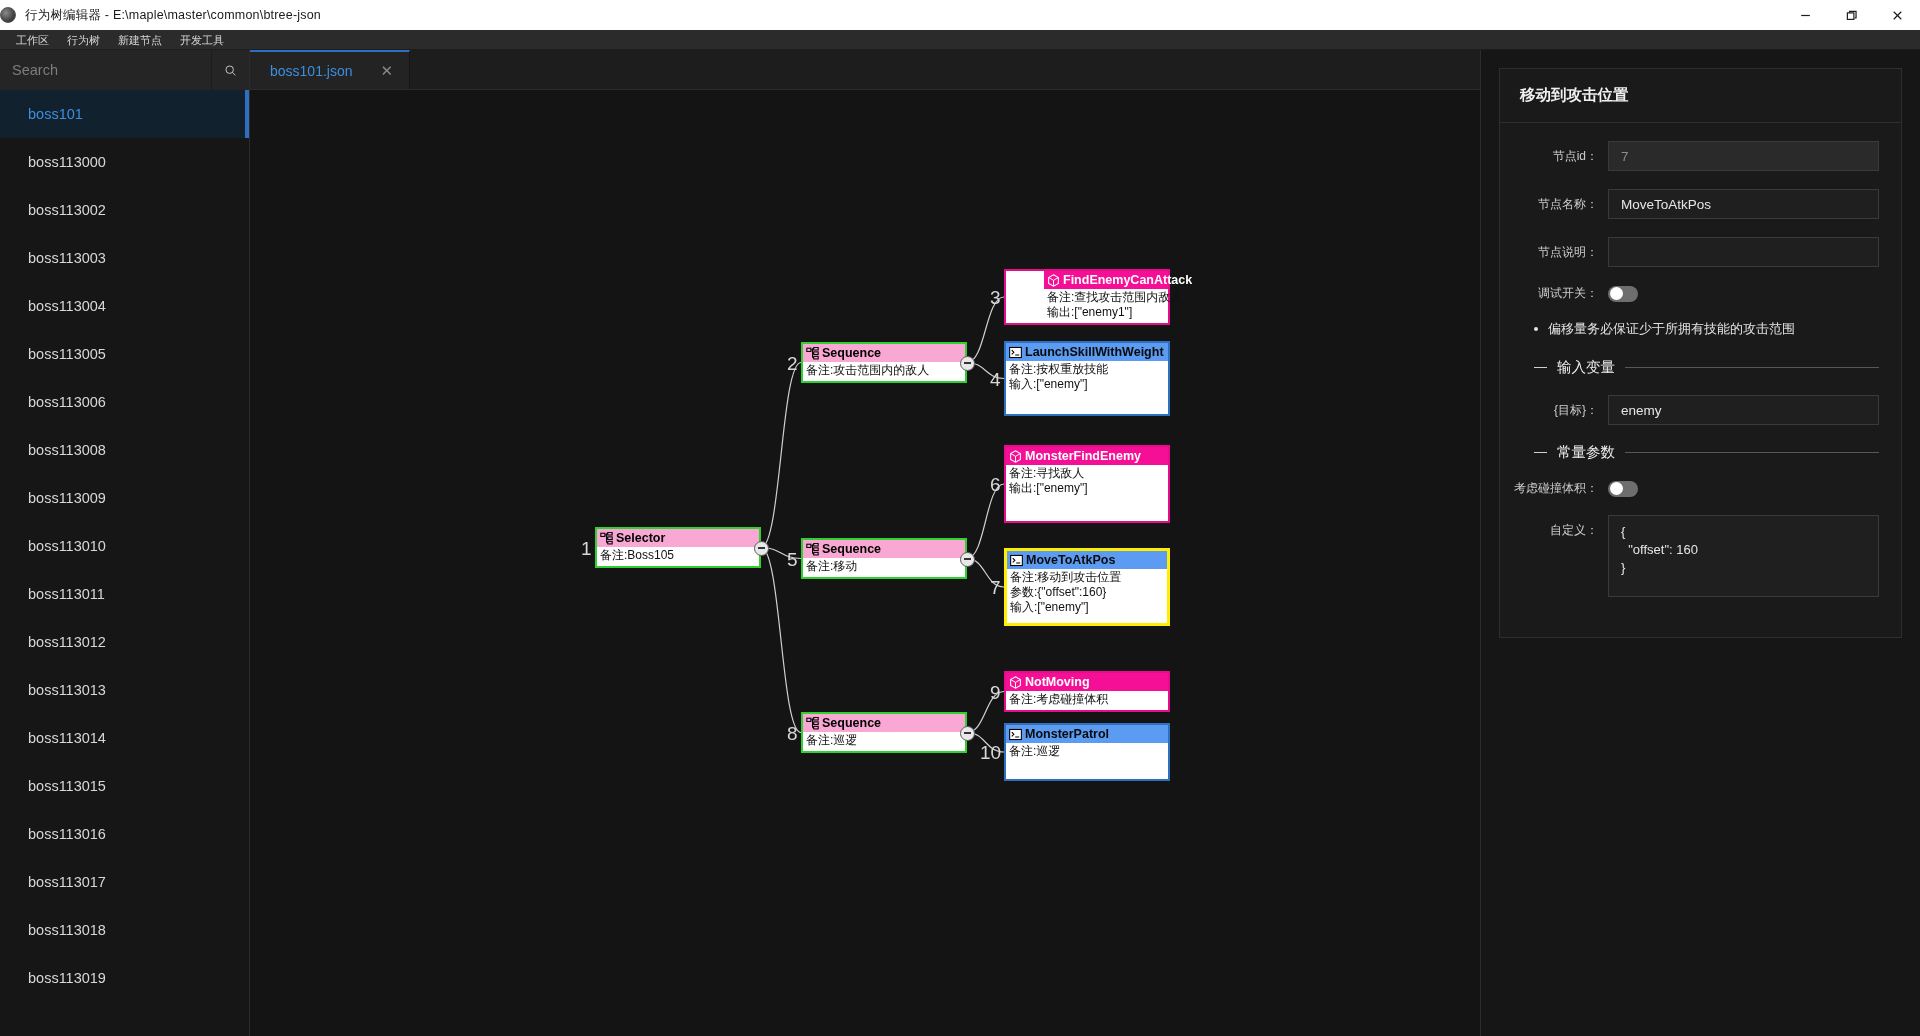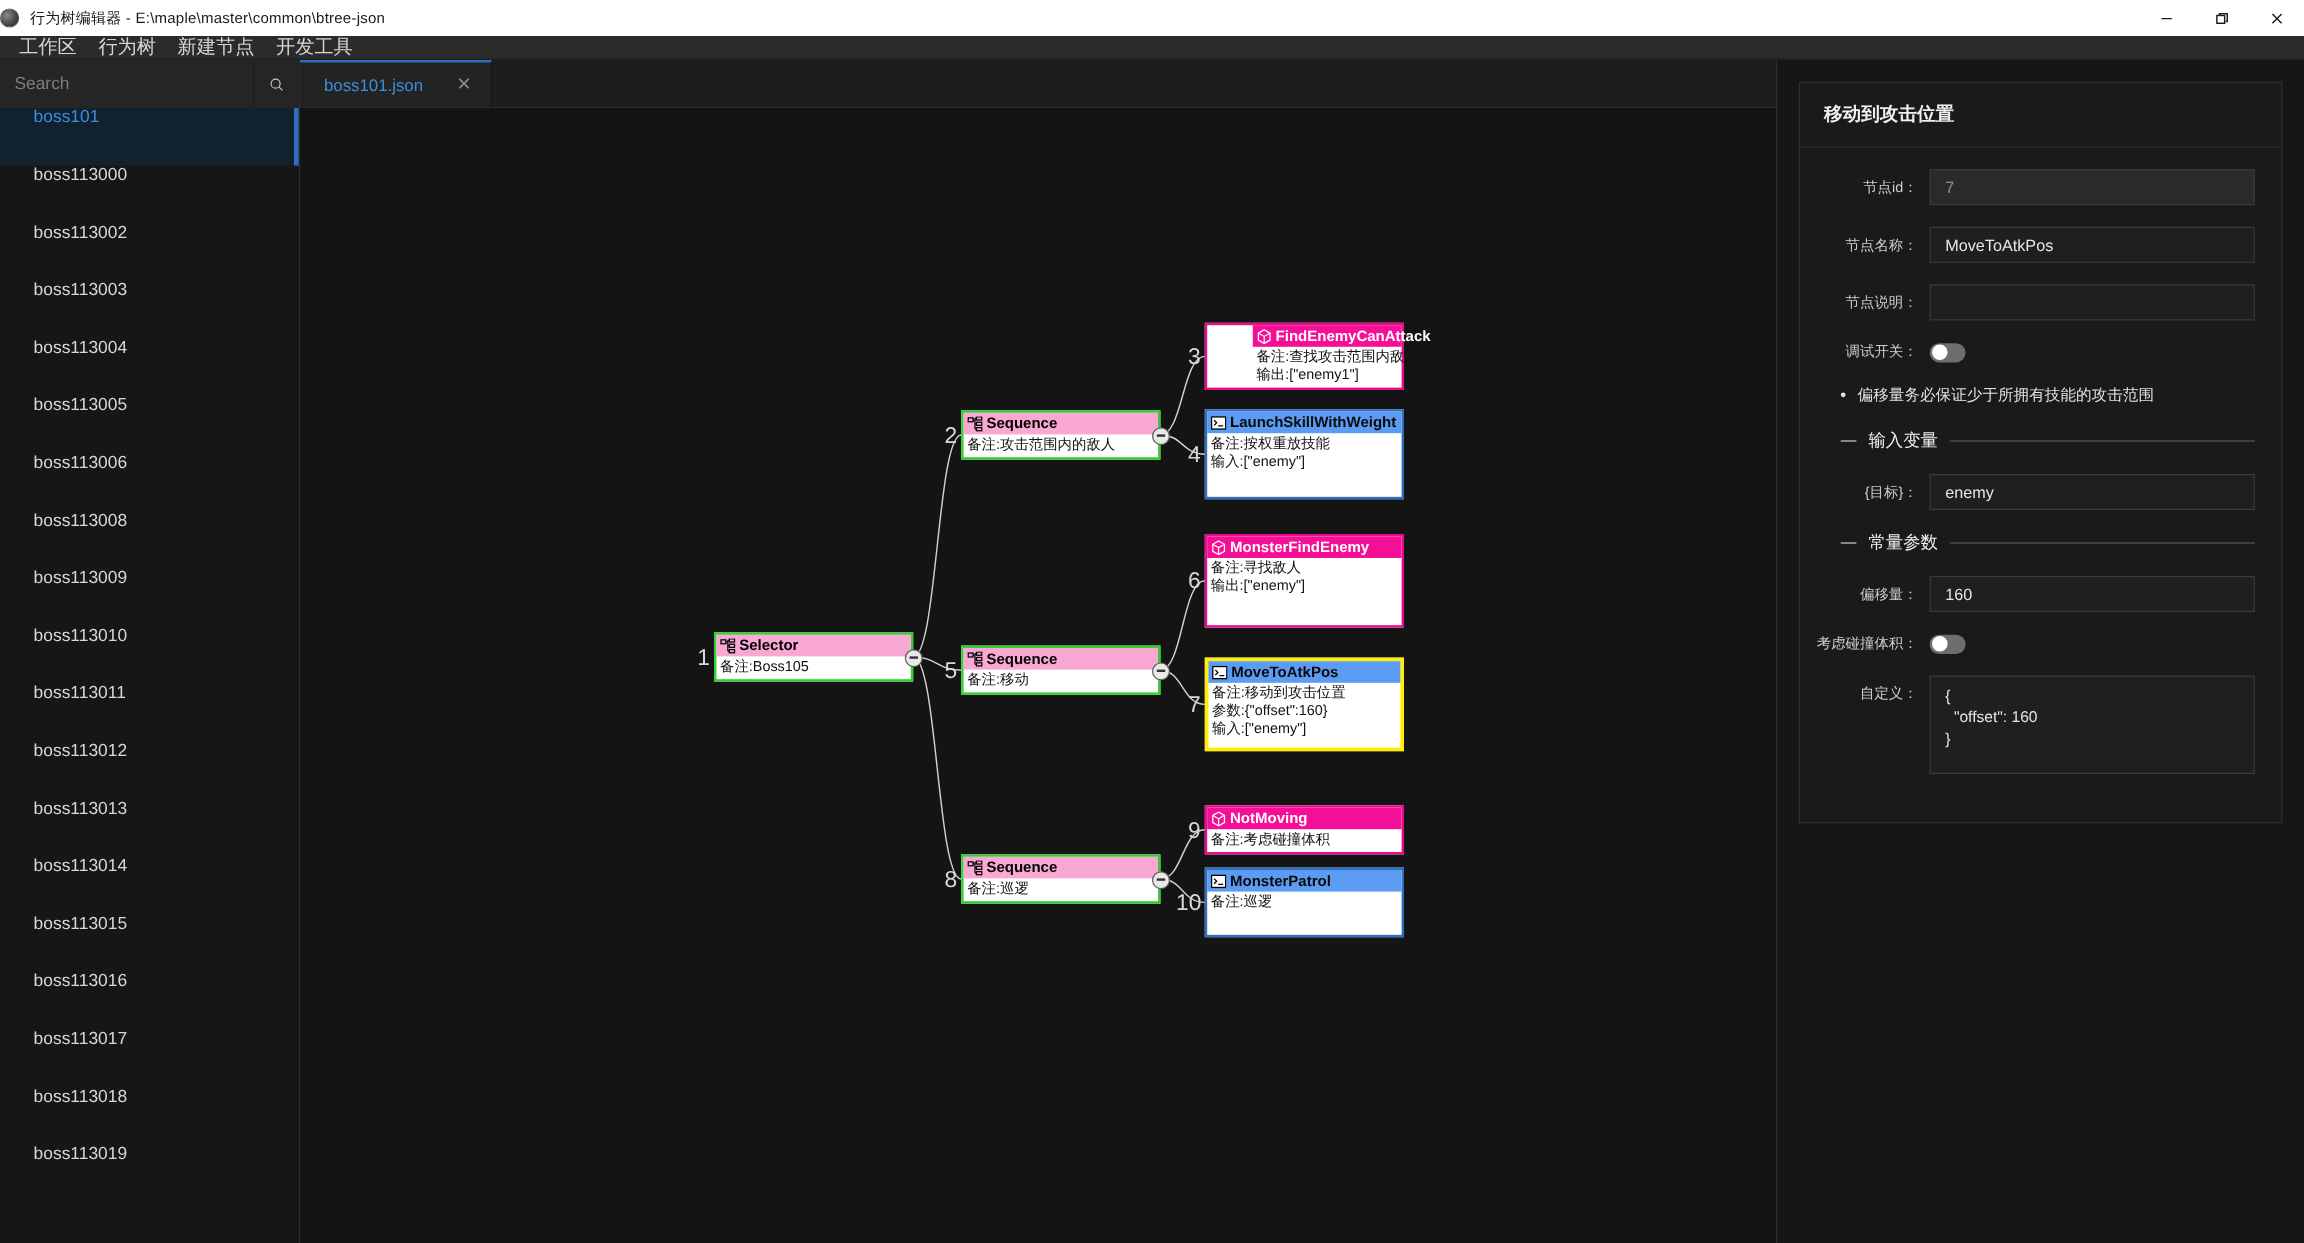--- a/index.html
+++ b/index.html
@@ -27,21 +27,21 @@
     color: #1c1c1c;
   }
   .win-btn svg { display: block; }
 
   
   .menubar {
     height: 20px; background: #2b2b2b; display: flex; align-items: center;
     padding-left: 7px; border-bottom: 1px solid #1d1d1d;
   }
   .menu-item {
-    font-size: 16px; color: #d6d6d6; padding: 0 9px; line-height: 20px; height: 20px;
+    font-size: 11px; color: #d6d6d6; padding: 0 9px; line-height: 20px; height: 20px;
   }
 
   
   .body-wrap { display: flex; height: 986px; width: 1920px; }
 
   
   .sidebar {
     width: 250px; background: #161616; border-right: 1px solid #2c2c2c;
     display: flex; flex-direction: column; flex: none;
   }
@@ -51,21 +51,21 @@
     color: #cfcfcf; font-size: 14.5px; padding: 0 12px;
     font-family: "Liberation Sans", sans-serif;
   }
   .search-input::placeholder { color: #7d7d7d; }
   .search-btn {
     width: 38px; display: flex; align-items: center; justify-content: center;
     background: #252526; border-left: 1px solid #1c1c1c; color: #c8c8c8;
   }
   .tree-list { flex: 1; overflow: hidden; }
   .tree-item {
-    height: 48px; display: flex; padding-left: 28px;
+    height: 48px; display: flex; align-items: center; padding-left: 28px;
     font-size: 14.5px; color: #d8d8d8; position: relative;
   }
   .tree-item.active { background: #11212e; color: #3d8ee0; }
   .tree-item.active::after {
     content: ""; position: absolute; right: 0; top: 0; bottom: 0;
     width: 4px; background: #2f6fbf;
   }
 
   
   .center { flex: 1; display: flex; flex-direction: column; min-width: 0; }
@@ -512,24 +512,20 @@
           <div class="flabel">{目标}：</div>
           <input class="finput" value="enemy" style="">
         </div>
 
         <div class="section">
           <span class="minus"></span>
           <span class="stitle">常量参数</span>
           <span class="sline"></span>
         </div>
 
-        <div class="frow">
-          <div class="flabel">偏移量：</div>
-          <input class="finput" value="160" style="">
-        </div>
 
         <div class="frow">
           <div class="flabel">考虑碰撞体积：</div>
           <div class="toggle">
               <i></i>
             </div>
         </div>
 
         <div class="frow top">
           <div class="flabel">自定义：</div>

